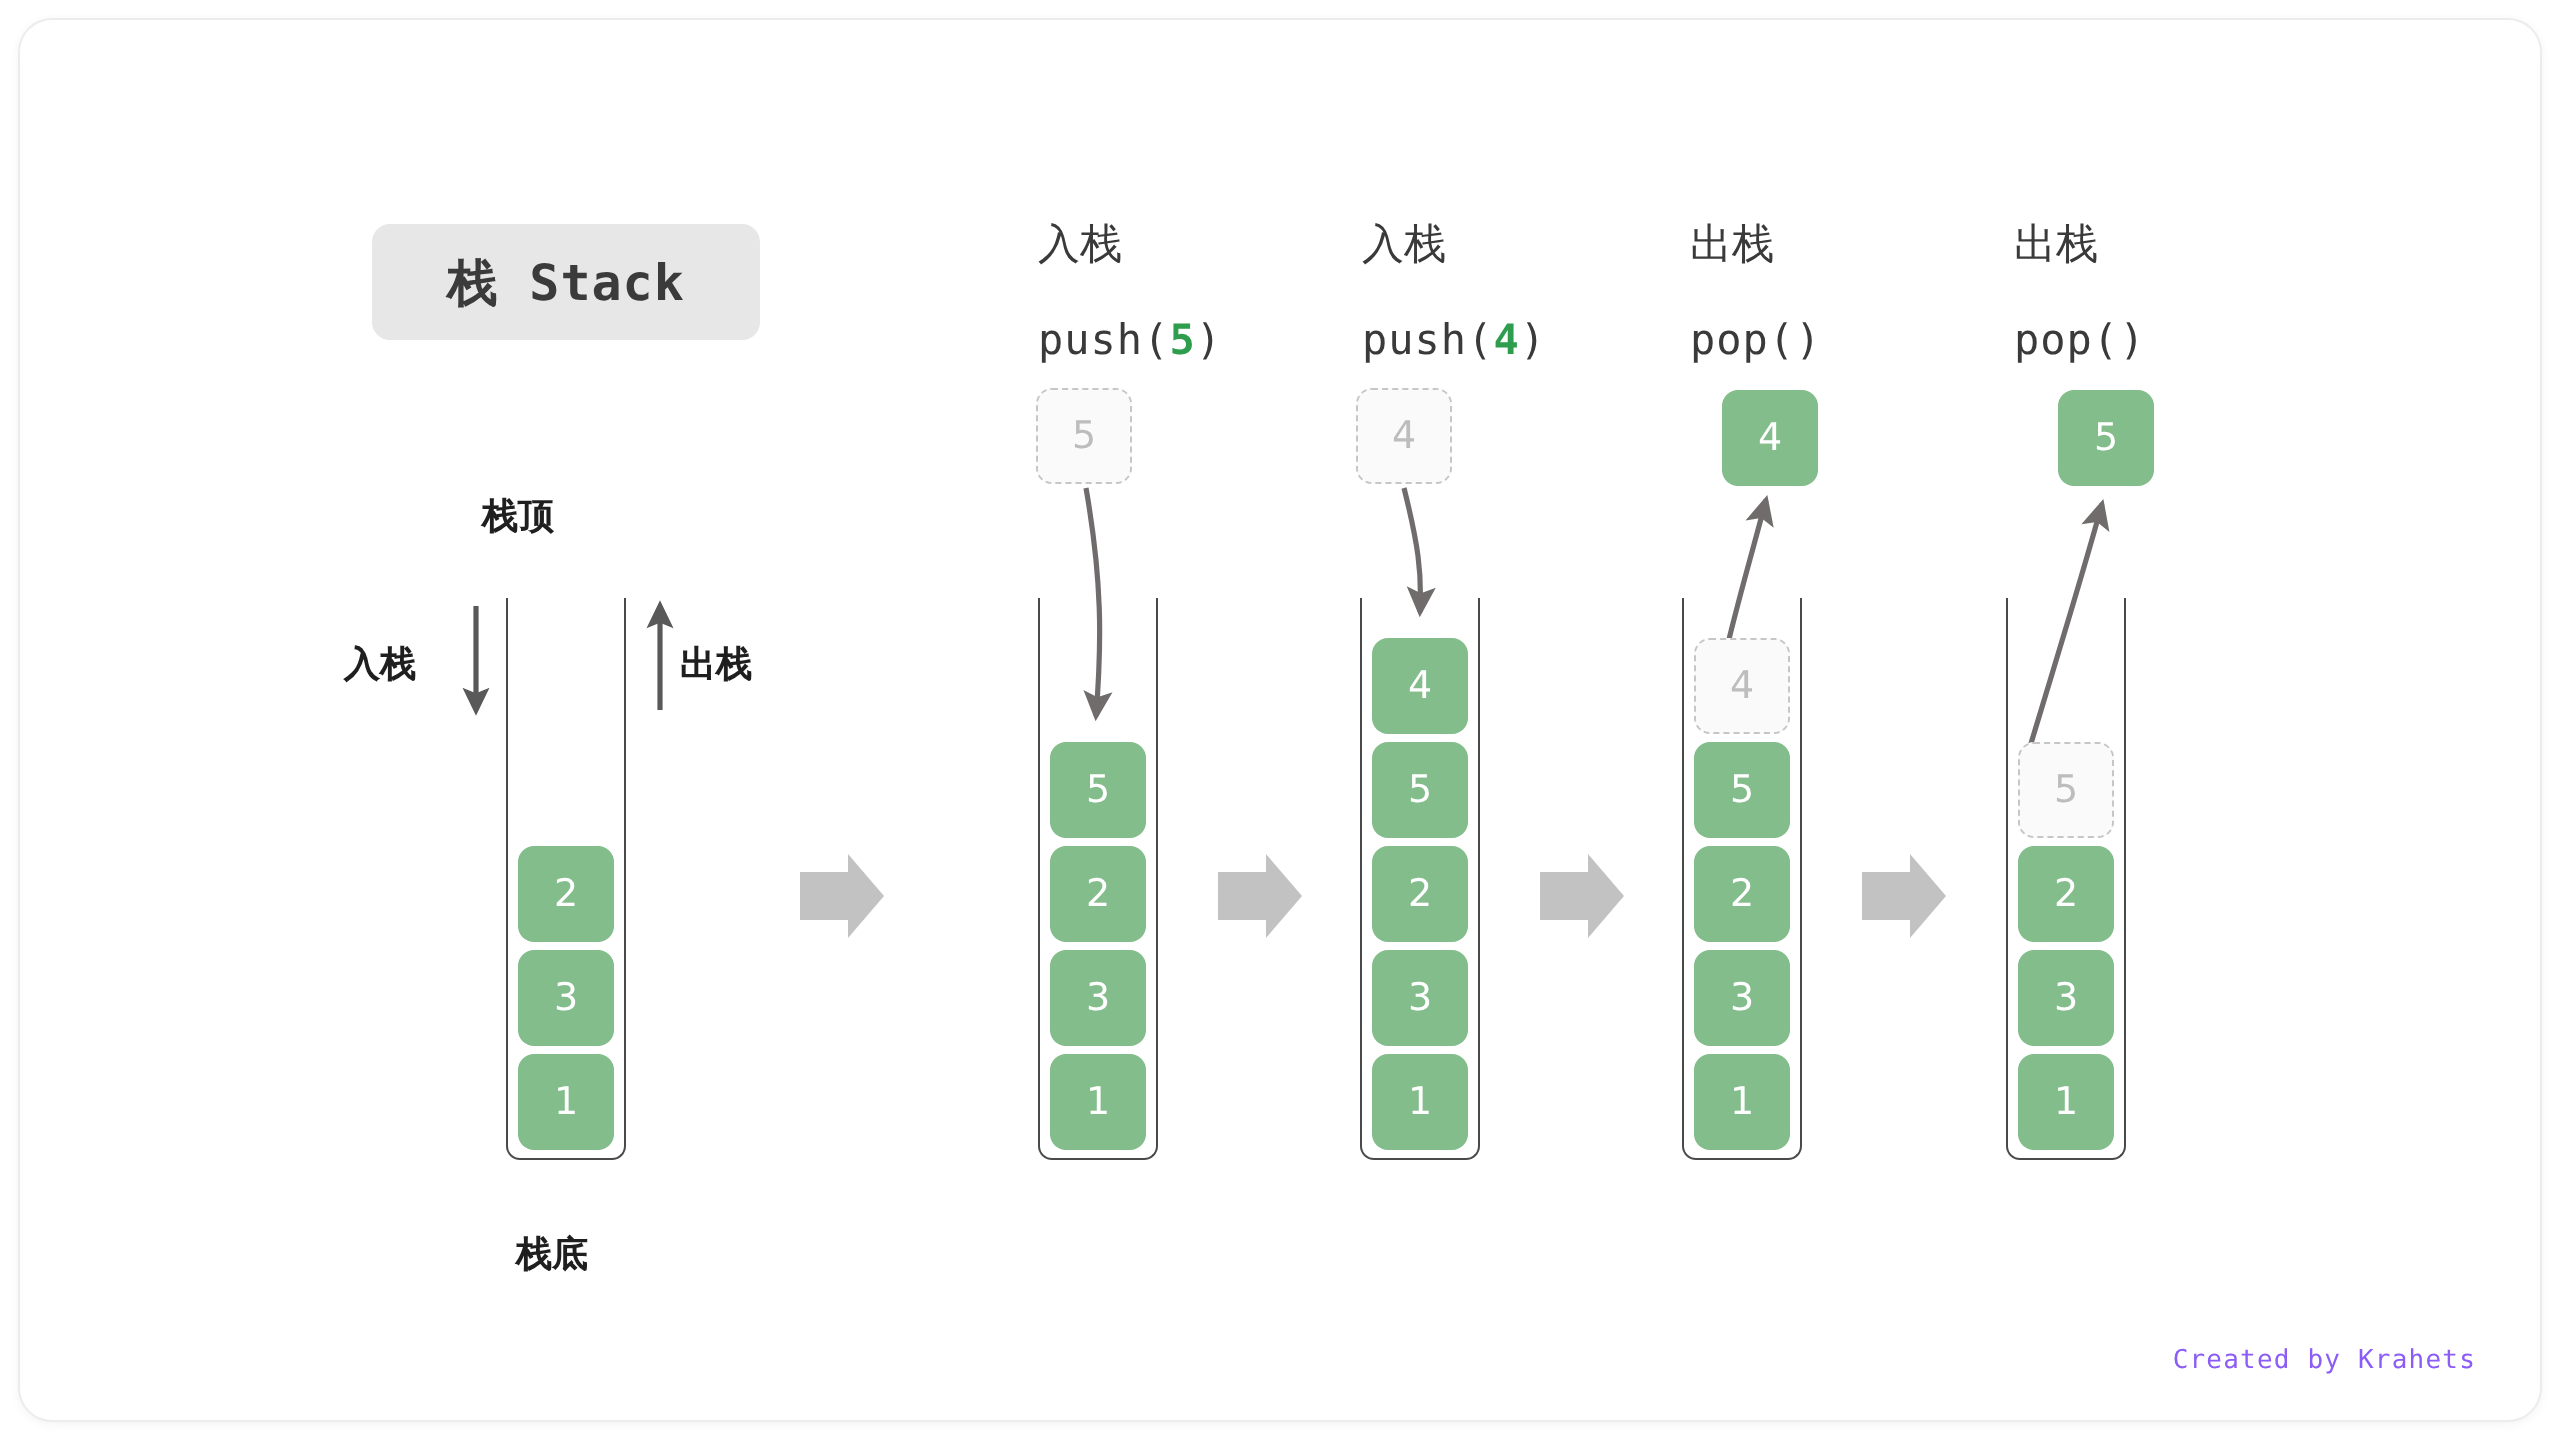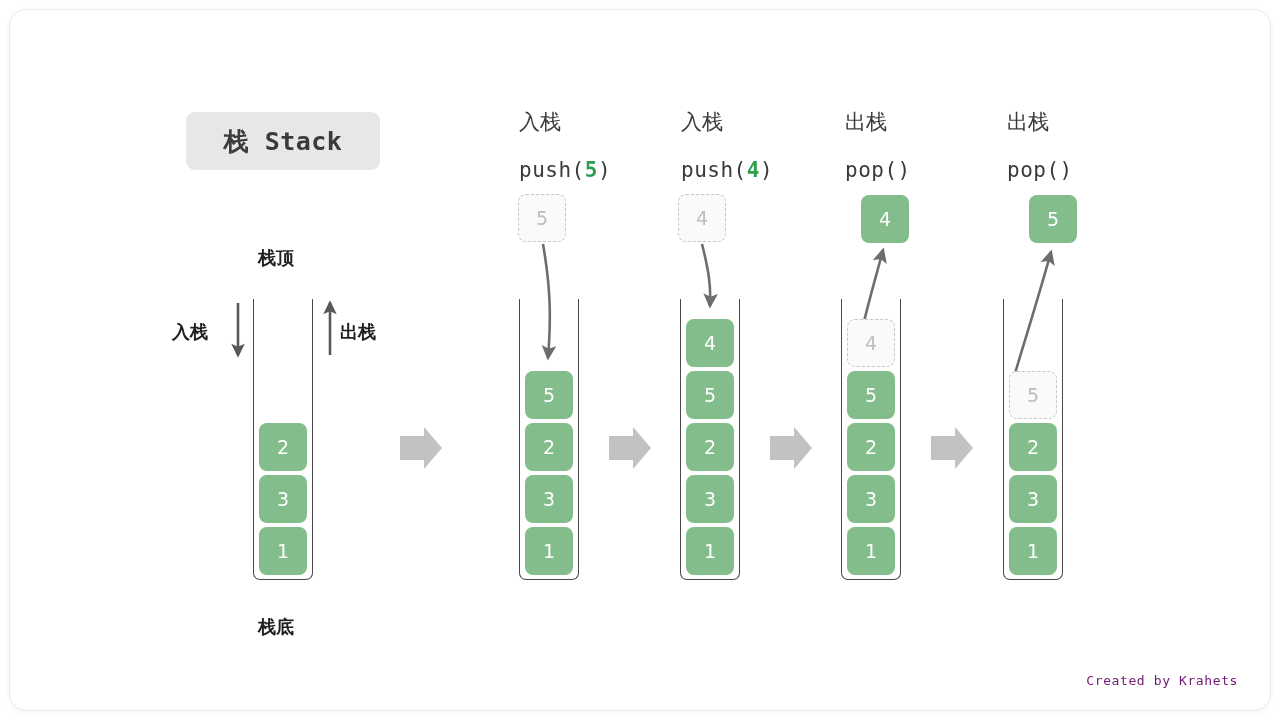--- a/index.html
+++ b/index.html
@@ -128,21 +128,21 @@
     width: 1280px;
     height: 720px;
     pointer-events: none;
   }
   .credit {
     position: absolute;
     right: 42px;
     bottom: 32px;
     font-family: "DejaVu Sans Mono", "Liberation Mono", monospace;
     font-size: 13px;
-    color: #701a75;
+    color: #8b5cf6;
     letter-spacing: 0.6px;
     margin-left: 16px;
   }
 </style>
 </head>
 <body>
 
 <div id="canvas">
   <div class="card"></div>
 
@@ -184,21 +184,21 @@
   <div class="title-chip">
     <span class="t">栈 Stack</span>
   </div>
 
   <div class="stack" style="left:253px; top:0;">
     <div class="tube" style="top:299px; height:281px;"></div>
     <div class="cell solid" style="left:6px; top:423px;">2</div>
     <div class="cell solid" style="left:6px; top:475px;">3</div>
     <div class="cell solid" style="left:6px; top:527px;">1</div>
   </div>
-  <div class="side-label" style="left:258px; top:246px;">栈顶</div>
+  <div class="side-label" style="left:241px; top:246px;">栈顶</div>
   <div class="side-label" style="left:258px; top:615px;">栈底</div>
   <div class="side-label" style="left:172px; top:320px;">入栈</div>
   <div class="side-label" style="left:340px; top:320px;">出栈</div>
 
   <div class="oplabel" style="left:519px; top:107px;">
     <span class="cn">入栈</span>
     <span class="code"><span>push(</span><span class="num">5</span><span>)</span></span>
   </div>
   <div class="cell ghost" style="left:518px; top:194px;">5</div>
 

